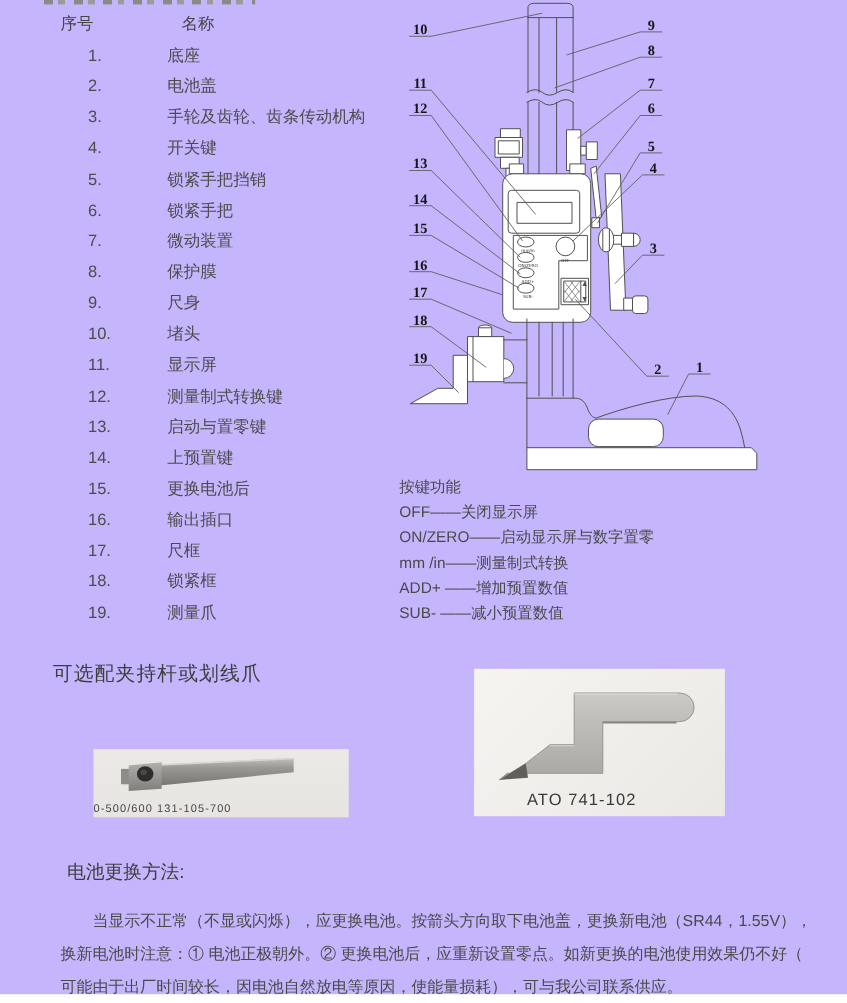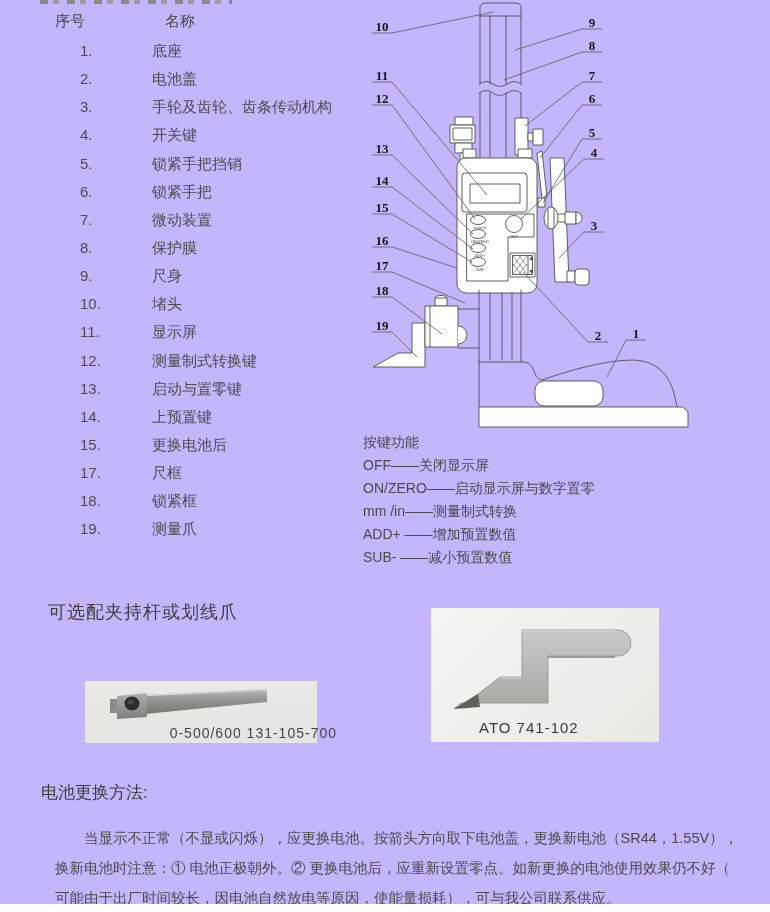--- a/index.html
+++ b/index.html
@@ -21,30 +21,30 @@
 
   
   .keyfns{position:absolute;left:363px;top:431px;width:360px;font-size:14px;
           line-height:23px;color:#4a4a4a;}
   .keyfns div{white-space:nowrap;}
 
   
   .acc-heading{position:absolute;left:48px;top:600px;font-size:18px;color:#3e3e3e;letter-spacing:1px;}
   .photo-left{position:absolute;left:85px;top:681px;width:232px;height:62px;
     background:linear-gradient(180deg,#eae9e6 0%,#e6e5e2 100%);}
-  .photo-left .caption{position:absolute;left:0;bottom:2px;width:100%;text-align:right;
-    font-size:14px;color:#454545;letter-spacing:1px;white-space:nowrap;padding-left:20px;}
+  .photo-left .caption{position:absolute;left:0;bottom:2px;width:100%;text-align:left;
+    font-size:10px;color:#454545;letter-spacing:1px;white-space:nowrap;}
   .photo-right{position:absolute;left:431px;top:608px;width:228px;height:134px;
     background:linear-gradient(135deg,#f5f4f1 0%,#eeece8 70%,#eae8e3 100%);}
   .photo-right .caption{position:absolute;left:0;bottom:6px;width:100%;
     font-size:15px;color:#3a3a3a;letter-spacing:1px;white-space:nowrap;padding-left:48px;}
   .photo-svg{position:absolute;left:0;top:0;}
 
   
-  .bat-heading{position:absolute;left:41px;top:781px;font-size:17px;color:#3e3e3e;}
+  .bat-heading{position:absolute;left:61px;top:781px;font-size:17px;color:#3e3e3e;}
   .bat-text{position:absolute;left:55px;top:823px;width:680px;font-size:14.5px;
             line-height:30px;color:#4a4a4a;}
   .bat-text .l1{padding-left:29px;white-space:nowrap;}
   .bat-text div{white-space:nowrap;}
 
   
   .diagram{position:absolute;left:355px;top:0;width:415px;height:440px;}
   .ln{fill:none;stroke:#4f4f4f;stroke-width:0.9;stroke-linejoin:round;stroke-linecap:round;}
   .lnw{fill:#fff;stroke:#4f4f4f;stroke-width:0.9;stroke-linejoin:round;}
   .leader{fill:none;stroke:#5c5c5c;stroke-width:0.8;}
@@ -117,20 +117,24 @@
         <span class="tnum">13.</span>
         <span class="tname">启动与置零键</span>
       </div>
     <div class="trow">
         <span class="tnum">14.</span>
         <span class="tname">上预置键</span>
       </div>
     <div class="trow">
         <span class="tnum">15.</span>
         <span class="tname">更换电池后</span>
+      </div>
+    <div class="trow">
+        <span class="tnum">16.</span>
+        <span class="tname">输出插口</span>
       </div>
     <div class="trow">
         <span class="tnum">17.</span>
         <span class="tname">尺框</span>
       </div>
     <div class="trow">
         <span class="tnum">18.</span>
         <span class="tname">锁紧框</span>
       </div>
     <div class="trow">

